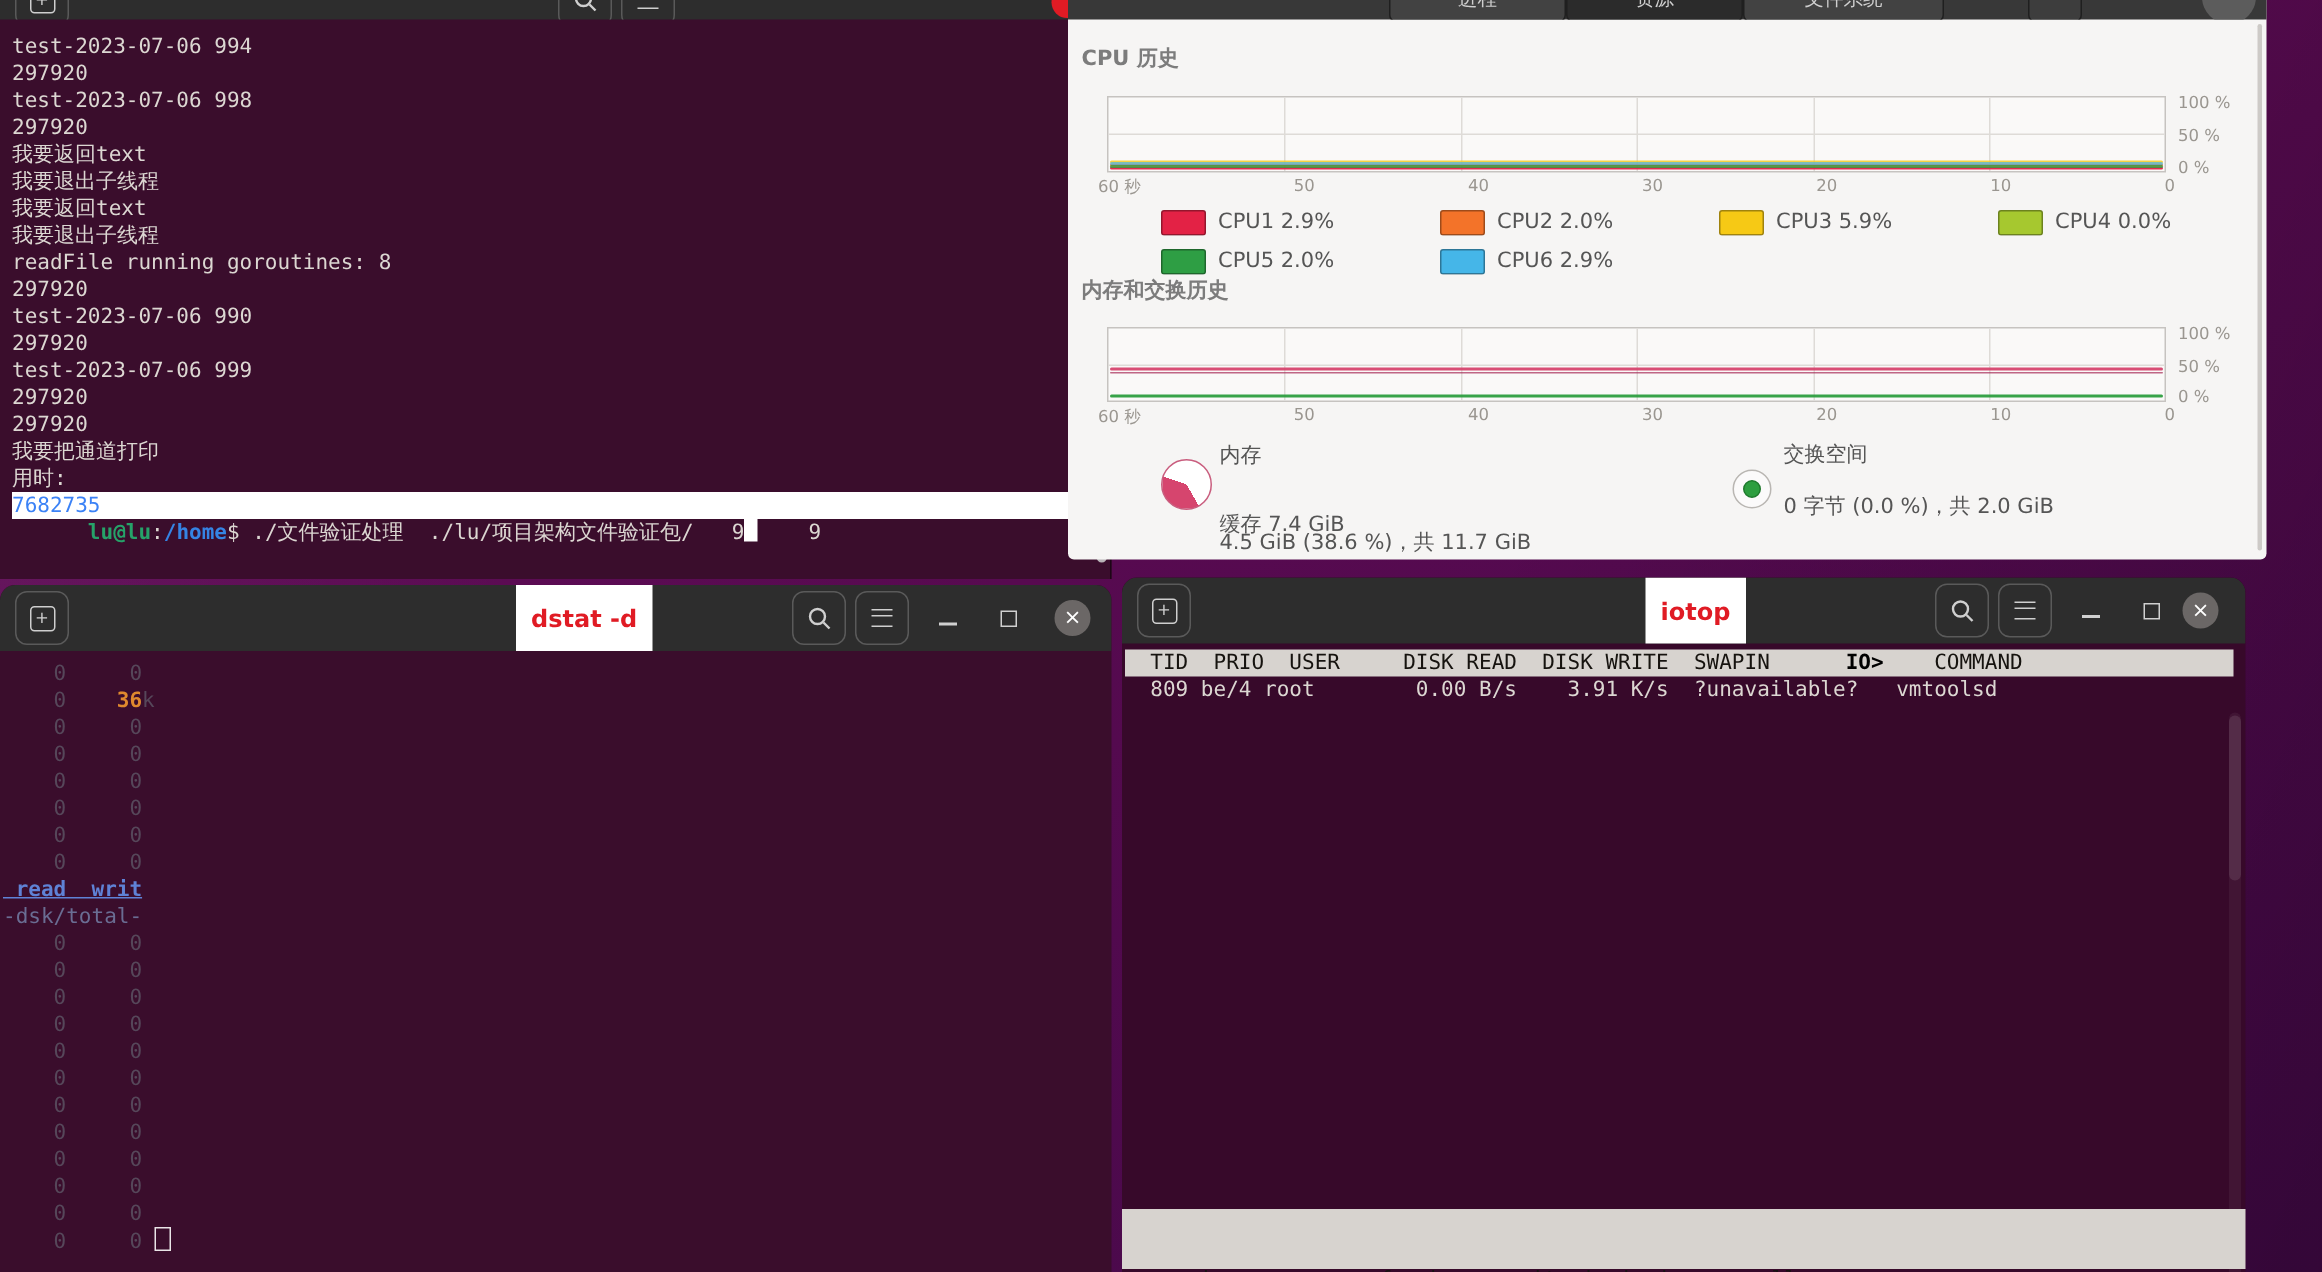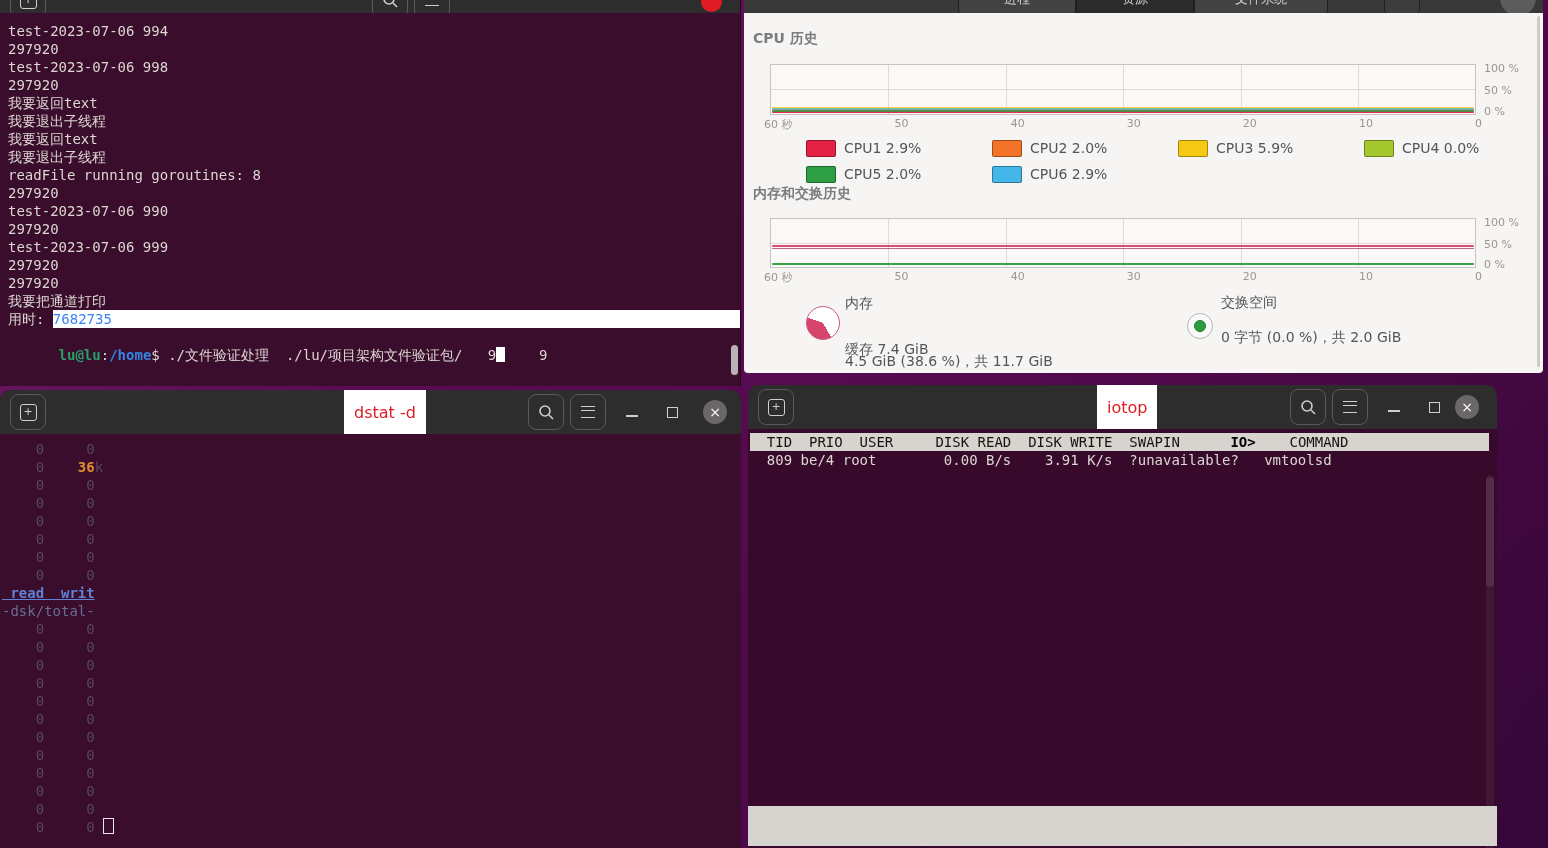--- a/index.html
+++ b/index.html
@@ -22,31 +22,31 @@
         display:flex;align-items:center;justify-content:center;flex:none;box-sizing:border-box;}
   .tbtn.noborder{border:none;}
   .newtab-glyph{width:15px;height:15px;border:1.5px solid #cfcfcf;border-radius:3px;
         color:#cfcfcf;font-size:11px;line-height:13px;text-align:center;}
   .menu-glyph{width:14px;height:10px;border-top:1.6px solid #cfcfcf;border-bottom:1.6px solid #cfcfcf;position:relative;}
   .menu-glyph::after{content:"";position:absolute;left:0;right:0;top:2.8px;height:1.6px;background:#cfcfcf;}
   .min-glyph{width:12px;height:2px;background:#d0d0d0;margin-top:8px;}
   .max-glyph{width:11px;height:11px;border:1.5px solid #d0d0d0;box-sizing:border-box;}
   .close-circle{width:24px;height:24px;border-radius:50%;background:#6b6766;color:#fff;
         display:flex;align-items:center;justify-content:center;font-size:14px;line-height:1;}
-  .title-box{background:#fff;color:#e01b24;font-weight:normal;font-size:16px;
+  .title-box{background:#fff;color:#e01b24;font-weight:bold;font-size:16px;
         padding:10px 10px;position:absolute;top:0;bottom:0;display:flex;align-items:center;}
 
   
   .termbody{color:#dcd7d2;font-size:14px;line-height:18px;}
   .tline{white-space:pre;height:18px;}
 
   
   #term1{left:0;top:0;width:741px;height:386px;background:#3a0d2c;border-right:1px solid #1d0616;}
   #term1 .content{padding:9px 0 0 8px;}
-  .selline{display:flex;height:18px;}
+  .selline{display:flex;height:18px;flex-direction:column;}
   .sel{flex:1;background:var(--sel-bg);color:#3b82f6;white-space:pre;}
   .p-user{color:var(--prompt-user);font-weight:bold;}
   .p-path{color:var(--prompt-path);font-weight:bold;}
   .cursor-block{display:inline-block;width:9px;height:15px;background:#ffffff;vertical-align:-2px;}
   .cursor-hollow{display:inline-block;width:9px;height:14px;border:1.5px solid #e9e4e7;vertical-align:-2px;}
   .term-scroll{position:absolute;right:2px;width:7px;border-radius:4px;background:#b9b3b7;}
 
   
   #dstat{left:0;top:390px;width:741px;height:458px;background:#3a0d2c;border-radius:10px 10px 0 0;overflow:hidden;}
   #dstat .content{padding:6px 0 0 2px;}
@@ -61,21 +61,21 @@
   .io-header{background:#d7d3cf;color:#16130f;width:739px;}
   .io-bold{font-weight:bold;color:#000;}
   .io-bar{position:absolute;left:0;bottom:2px;width:741px;background:#d7d3cf;color:#161310;
           font-size:14px;line-height:18px;padding:2px 0 2px 20px;}
   .io-bar .tline{white-space:pre;}
   .u{text-decoration:underline;}
   .io-scrolltrack{position:absolute;right:3px;top:46px;bottom:0;width:8px;background:rgba(255,255,255,0.05);border-radius:4px;}
   .io-scrollthumb{position:absolute;right:3px;top:48px;height:110px;width:8px;background:rgba(255,255,255,0.10);border-radius:4px;}
 
   
-  #sysmon{left:744px;top:0;width:799px;height:373px;background:#f6f5f4;border-radius:0 0 4px 4px;color:#555;}
+  #sysmon{left:712px;top:0;width:799px;height:373px;background:#f6f5f4;border-radius:0 0 4px 4px;color:#555;}
   #sysmon .topbar{height:13px;background:#383838;position:relative;overflow:hidden;}
   .smtab{position:absolute;top:-18px;height:31px;border:1px solid #1f1f1f;border-radius:5px;
          background:#424242;color:#cfcfcf;font-size:13px;display:flex;align-items:center;justify-content:center;}
   .smtab.active{background:#2b2b2b;}
   .sm-smallbtn{position:absolute;top:-18px;height:31px;width:34px;border:1px solid #1f1f1f;border-radius:5px;background:#3d3d3d;}
   .sm-circle{position:absolute;top:-20px;width:36px;height:36px;border-radius:50%;background:#5c5c5c;}
   .section-title{position:absolute;left:9px;font-size:14px;font-weight:bold;color:#7c7c7c;}
   .chart{position:absolute;left:26px;width:706px;border:1px solid #c6c3c0;background:#faf9f8;box-sizing:border-box;}
   .gridv{position:absolute;top:0;bottom:0;width:1px;background:#dedbd7;}
   .gridh{position:absolute;left:0;right:0;height:1px;background:#dedbd7;}

